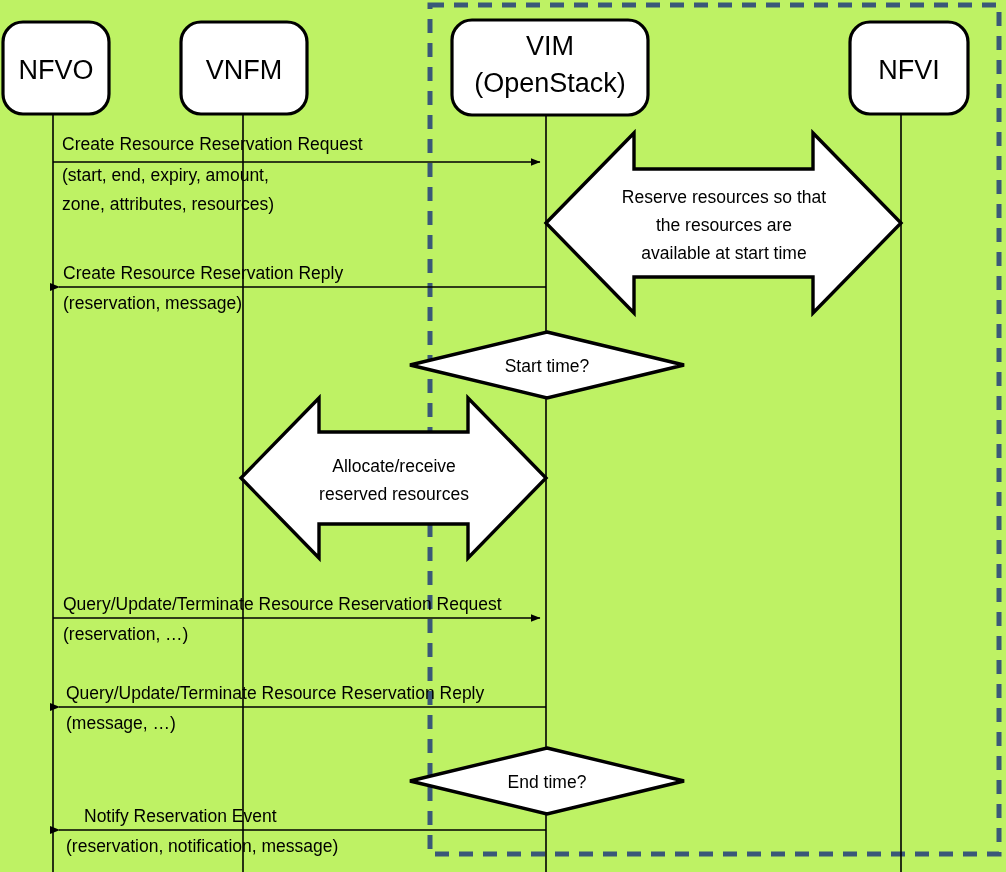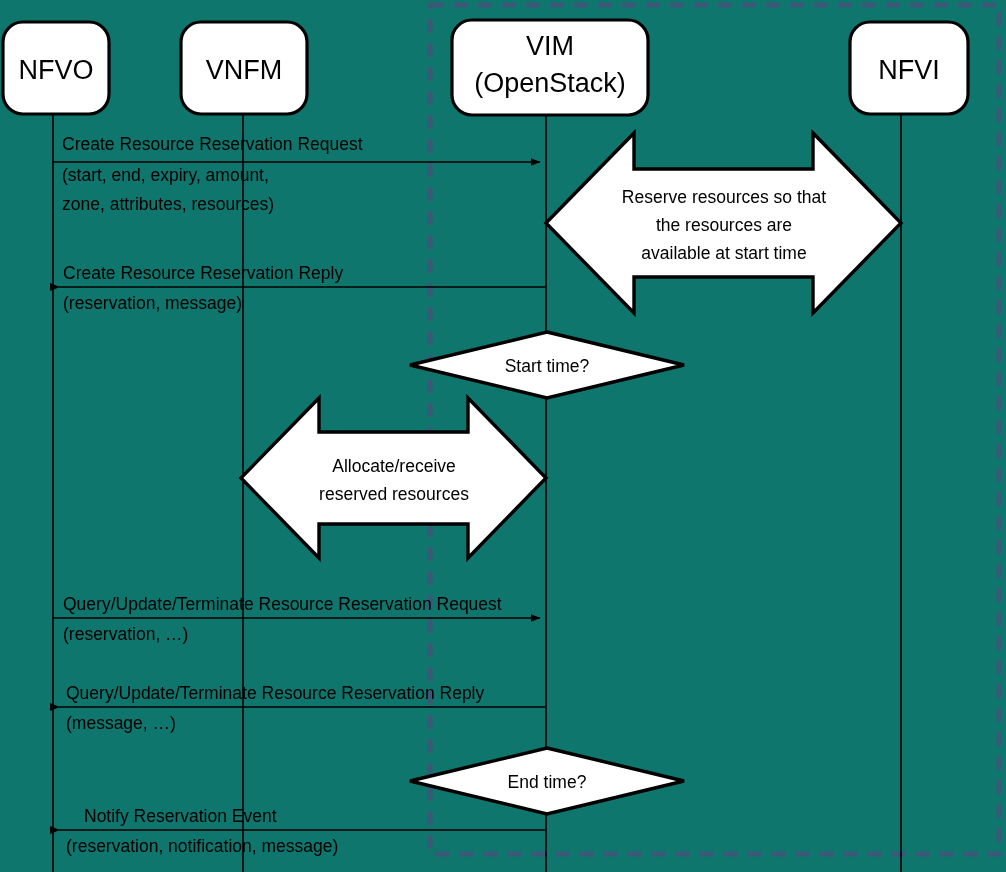--- a/index.html
+++ b/index.html
@@ -7,21 +7,21 @@
     padding: 0;
     background: #ffffff;
   }
   body {
     font-family: "Liberation Sans", sans-serif;
   }
   #diagram-root {
     position: relative;
     width: 1006px;
     height: 872px;
-    background: #0f766e;
+    background: #bef264;
     overflow: hidden;
   }
   #diagram-svg {
     position: absolute;
     left: 0;
     top: 0;
     width: 1006px;
     height: 872px;
   }
   .lane-label {

